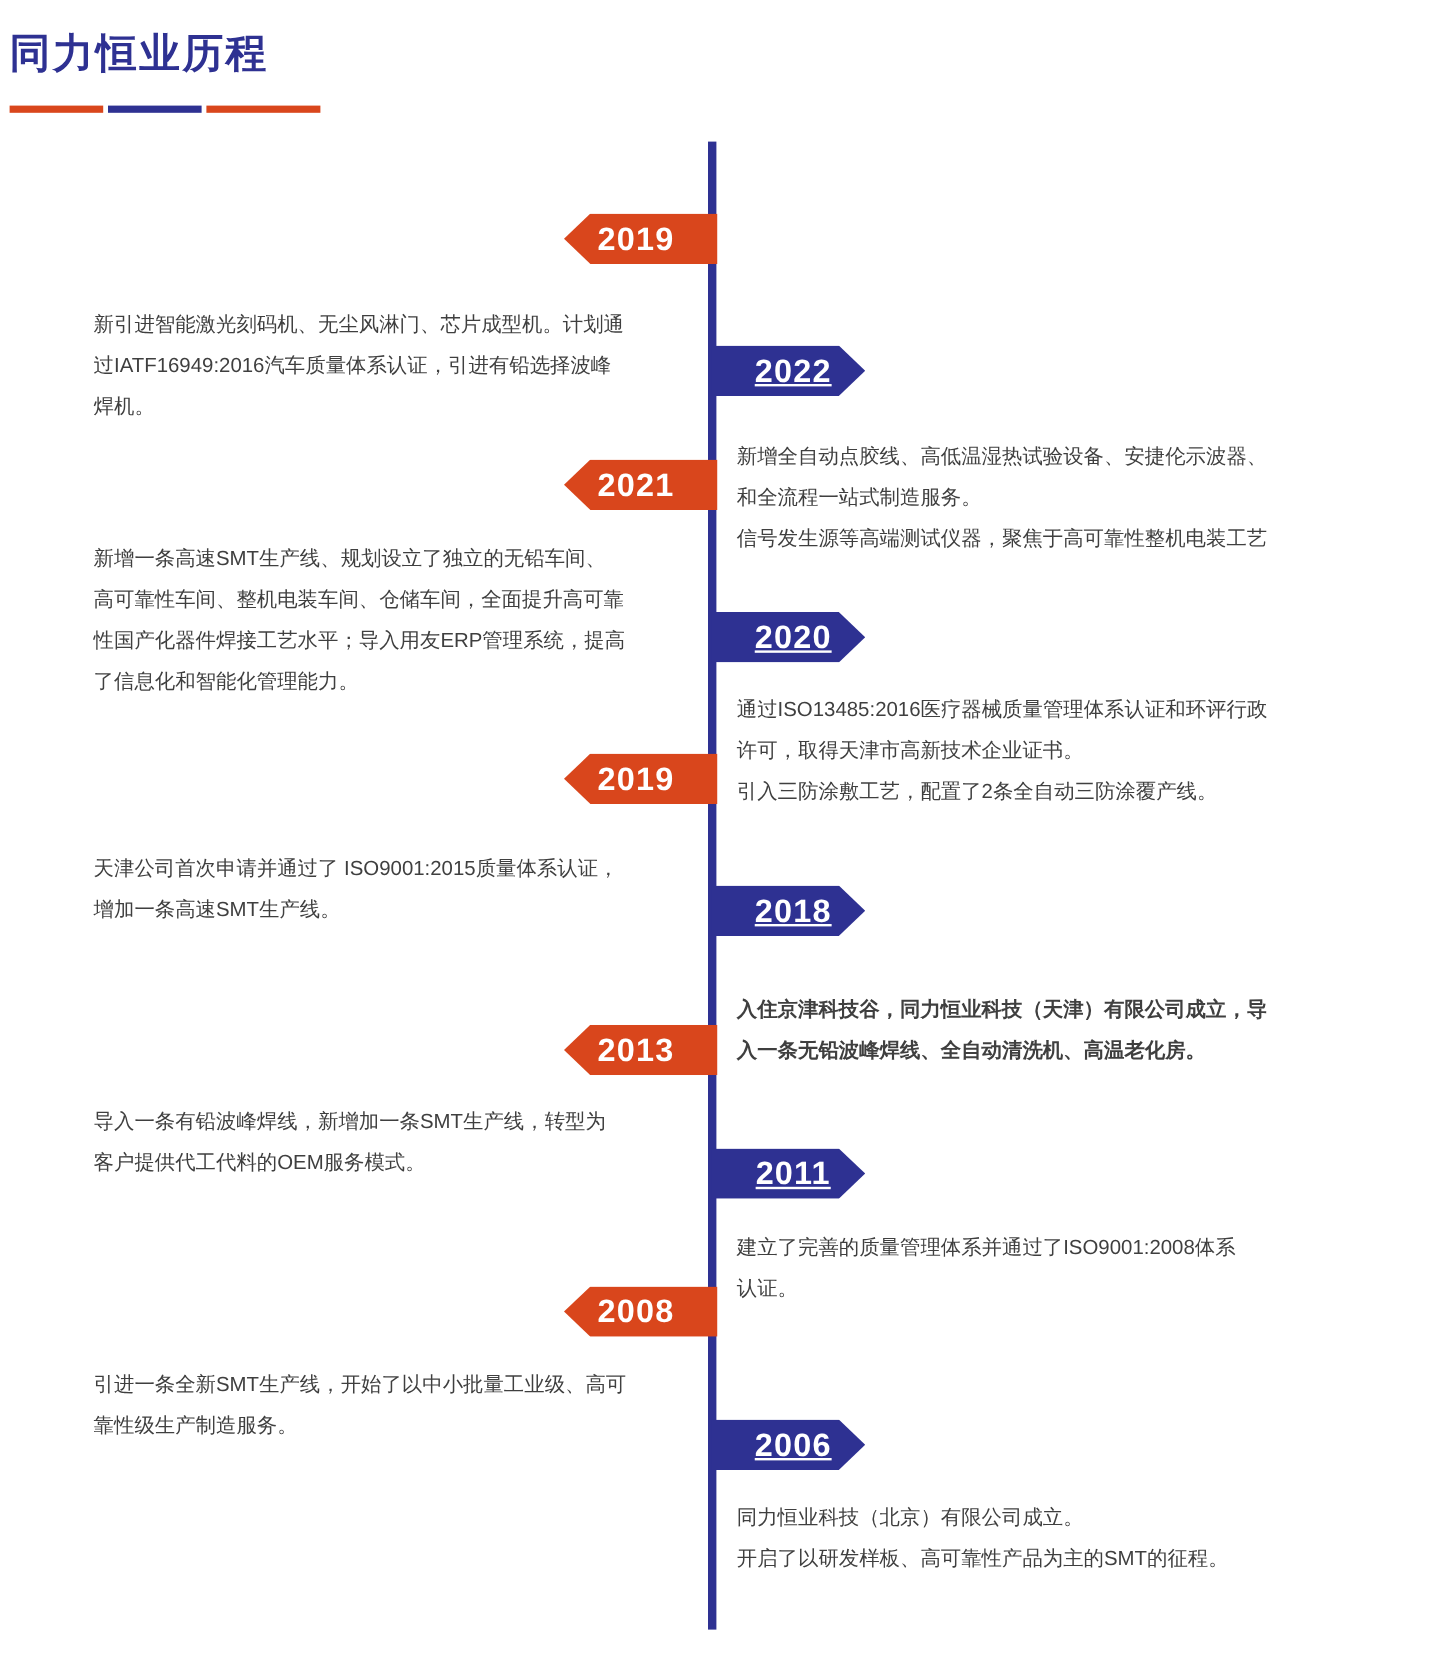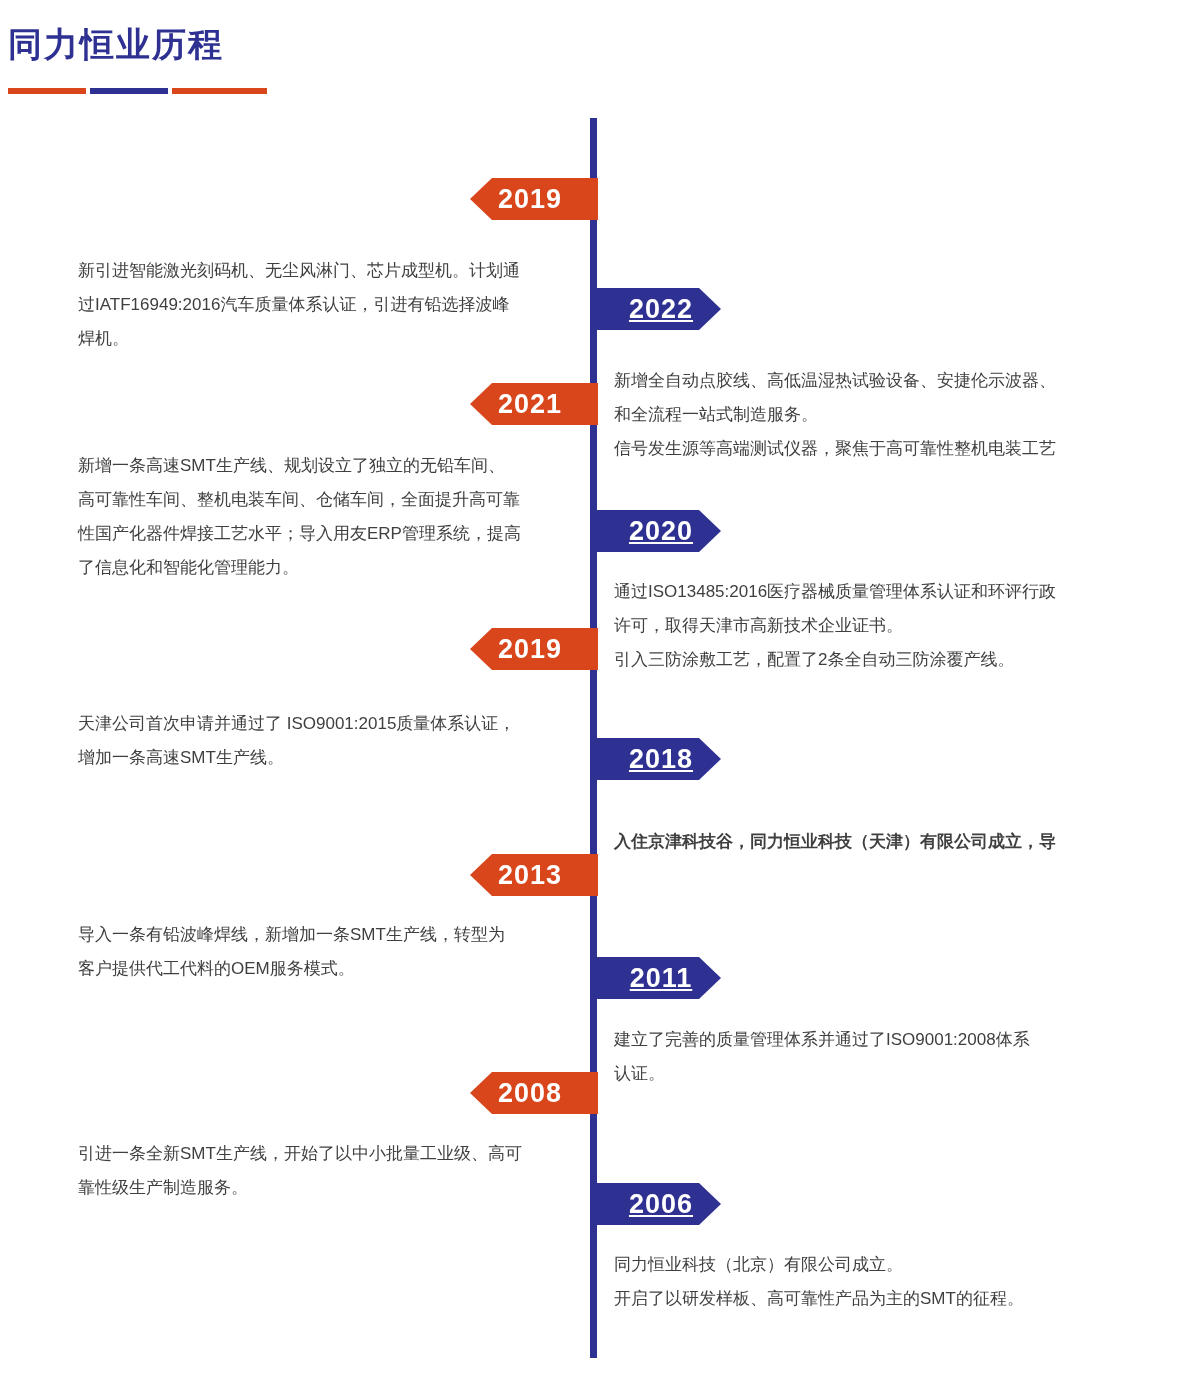--- a/index.html
+++ b/index.html
@@ -130,20 +130,21 @@
       <p>引入三防涂敷工艺，配置了2条全自动三防涂覆产线。</p>
     </div>
     <div class="year-tag left" style="top: 628px; left: 470px;">2019</div>
     <div class="entry-text left" style="top: 693px; left: 78px; width: 510px; margin-top: 14px;">
       <p>天津公司首次申请并通过了 ISO9001:2015质量体系认证，</p>
       <p>增加一条高速SMT生产线。</p>
     </div>
     <div class="year-tag right" style="top: 738px; left: 593px;">2018</div>
     <div class="entry-text right" style="top: 825px; left: 614px; width: 545px; font-weight: bold;">
       <p>入住京津科技谷，同力恒业科技（天津）有限公司成立，导</p>
+      <p>入一条无铅波峰焊线、全自动清洗机、高温老化房。</p>
     </div>
     <div class="year-tag left" style="top: 854px; left: 470px;">2013</div>
     <div class="entry-text left" style="top: 918px; left: 78px; width: 510px;">
       <p>导入一条有铅波峰焊线，新增加一条SMT生产线，转型为</p>
       <p>客户提供代工代料的OEM服务模式。</p>
     </div>
     <div class="year-tag right" style="top: 957px; left: 593px;">2011</div>
     <div class="entry-text right" style="top: 1023px; left: 614px; width: 545px;">
       <p>建立了完善的质量管理体系并通过了ISO9001:2008体系</p>
       <p>认证。</p>

